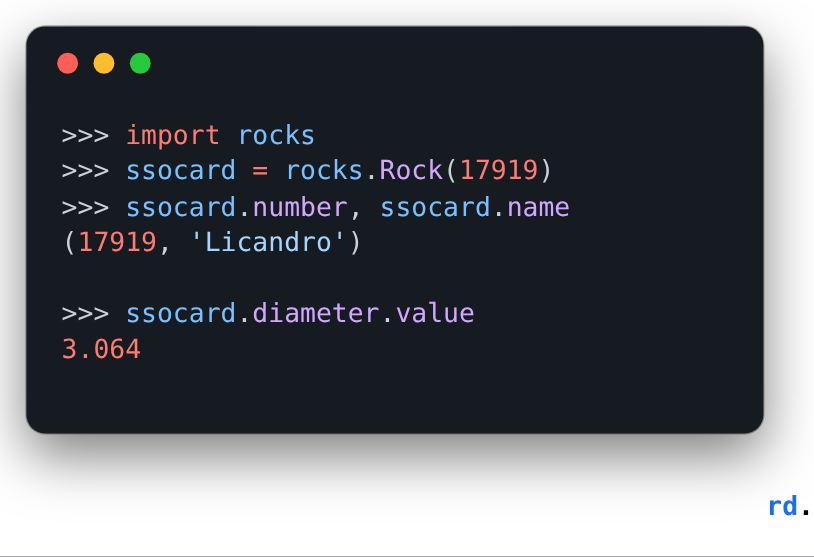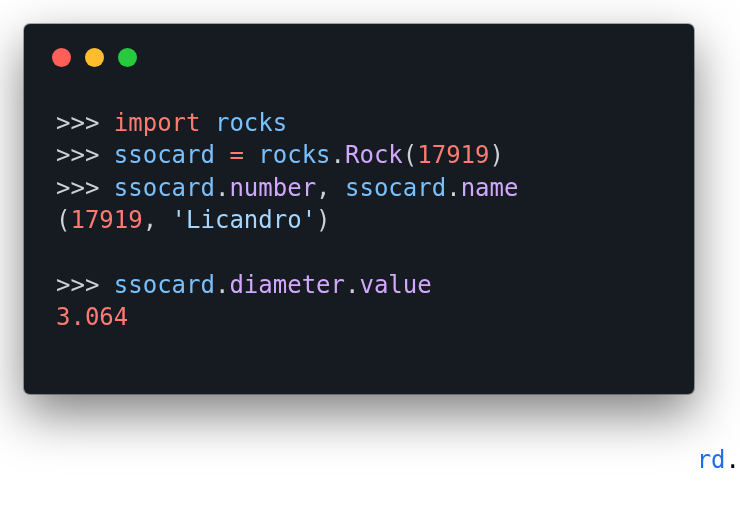--- a/index.html
+++ b/index.html
@@ -10,21 +10,21 @@
       font-family: 'SF Mono', 'Monaco', 'Menlo', 'Consolas', monospace;
       position: relative;
       overflow: hidden;
     }
     .window {
       position: absolute;
       top: 24px;
       left: 24px;
       width: 670px;
       background: #161b22;
-      border-radius: 6px;
+      border-radius: 17px;
       box-shadow: 0 20px 50px rgba(0,0,0,0.5), 0 0 0 1px rgba(0,0,0,0.3);
       padding-bottom: 60px;
     }
     .titlebar {
       display: flex;
       gap: 14px;
       padding: 24px 28px 10px 28px;
     }
     .dot {
       width: 19px;
@@ -48,21 +48,21 @@
     .op { color: #ff7b72; }
     .call { color: #d2a8ff; }
     .num { color: #ff7b72; }
     .str { color: #a5d6ff; }
     .out { color: #c9d1d9; }
     .bg-snippet {
       position: absolute;
       right: 0;
       bottom: 32px;
       font-size: 24px;
-      font-weight: 400;
+      font-weight: 700;
       color: #000;
     }
     .bg-snippet .ident2 { color: #1f6feb; }
   </style>
 </head>
 <body>
 
 <div class="bg-snippet"><span class="ident2">rd</span><span>.</span></div>
 
 <div class="window">

